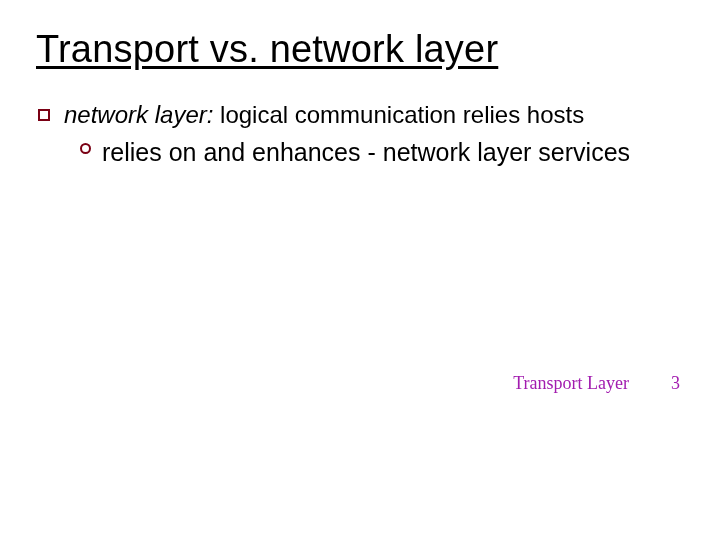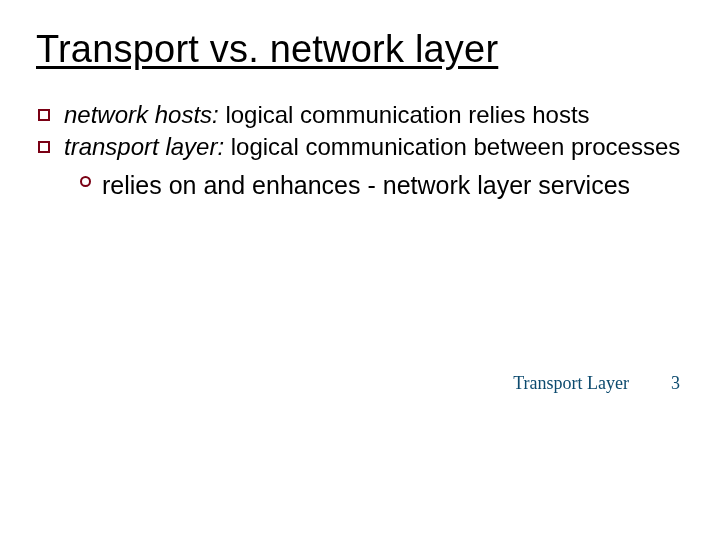--- a/index.html
+++ b/index.html
@@ -78,38 +78,34 @@
   }
   .footer {
     position: absolute;
     bottom: 18px;
     right: 40px;
     display: flex;
     align-items: baseline;
     gap: 42px;
     font-family: "Times New Roman", Times, serif;
     font-size: 18px;
-    color: #0c4a6e;
+    color: #a21caf;
   }
 </style>
 </head>
 <body>
 
 <div class="slide">
 
   <h1 class="title">Transport vs. network layer</h1>
 
   <ul class="top-bullets">
     <li>
       <span class="sq"></span>
-      <span class="italic">network hosts:</span><span> logical communication relies hosts</span>
-    </li>
-    <li>
-      <span class="sq"></span>
-      <span class="italic">transport layer:</span><span> logical communication between processes</span>
+      <span class="italic">network layer:</span><span> logical communication relies hosts</span>
     </li>
   </ul>
 
   <ul class="sub-bullets">
     <li>
       <span class="circ"></span>
       <span>relies on and enhances - network layer services</span>
     </li>
   </ul>
 

